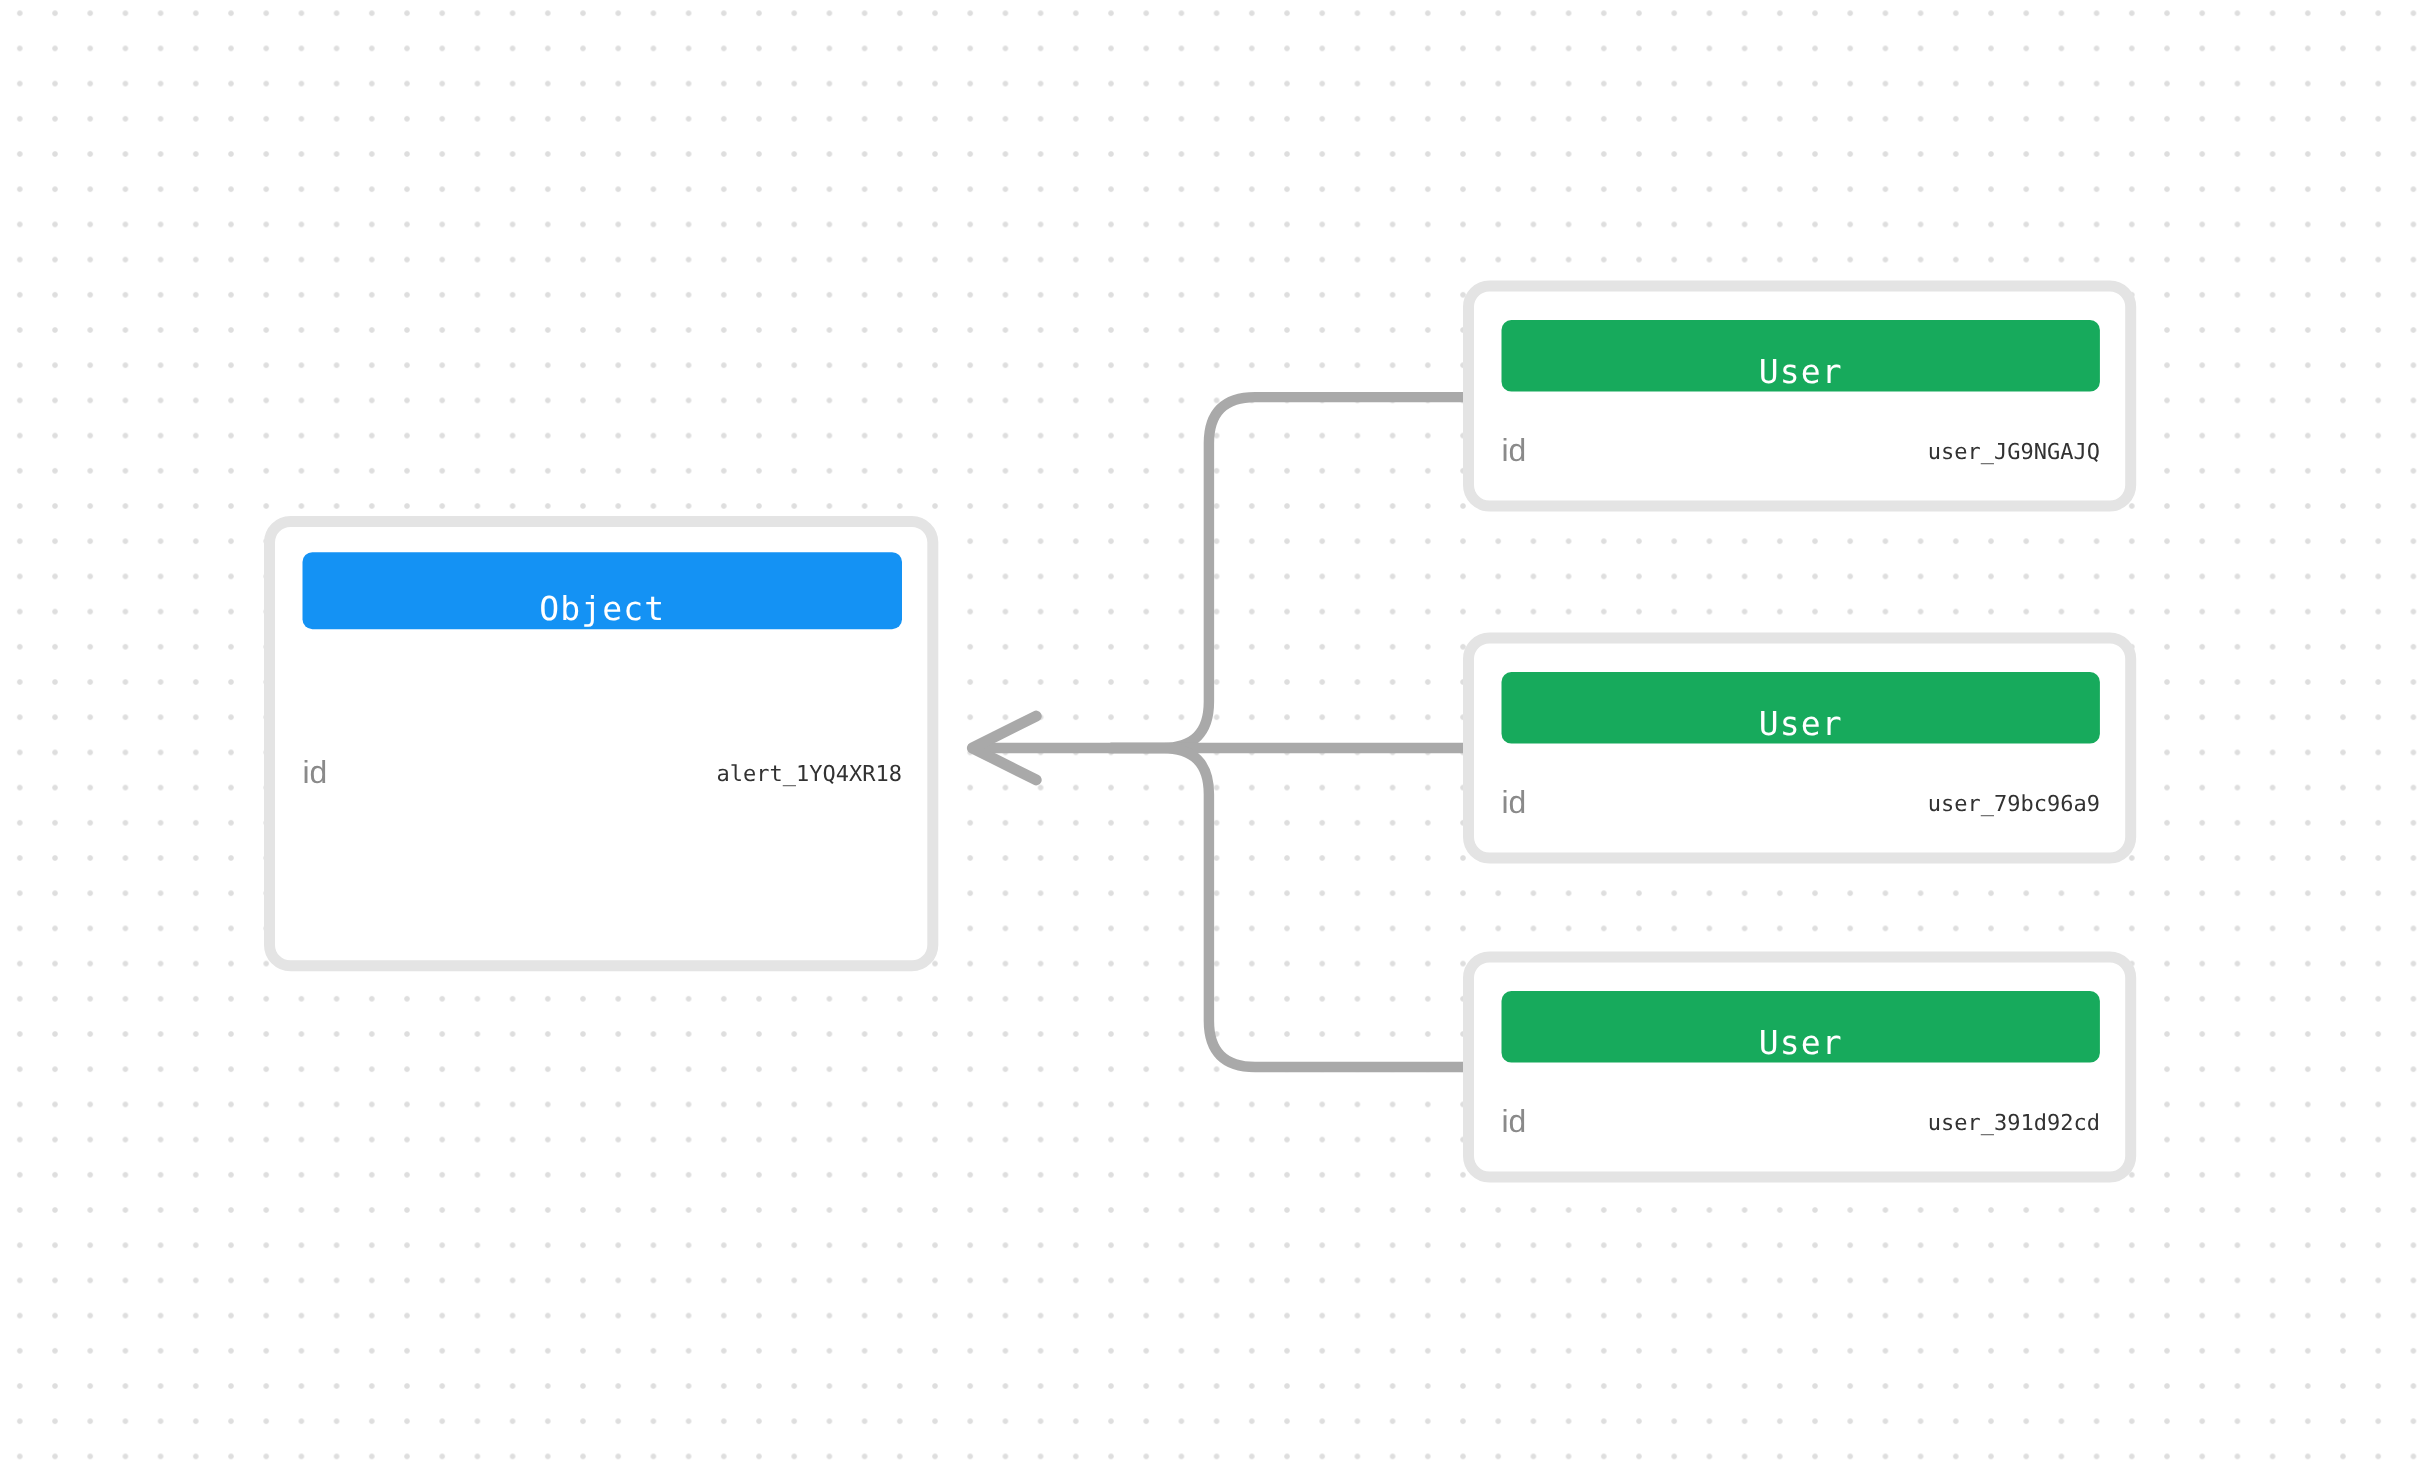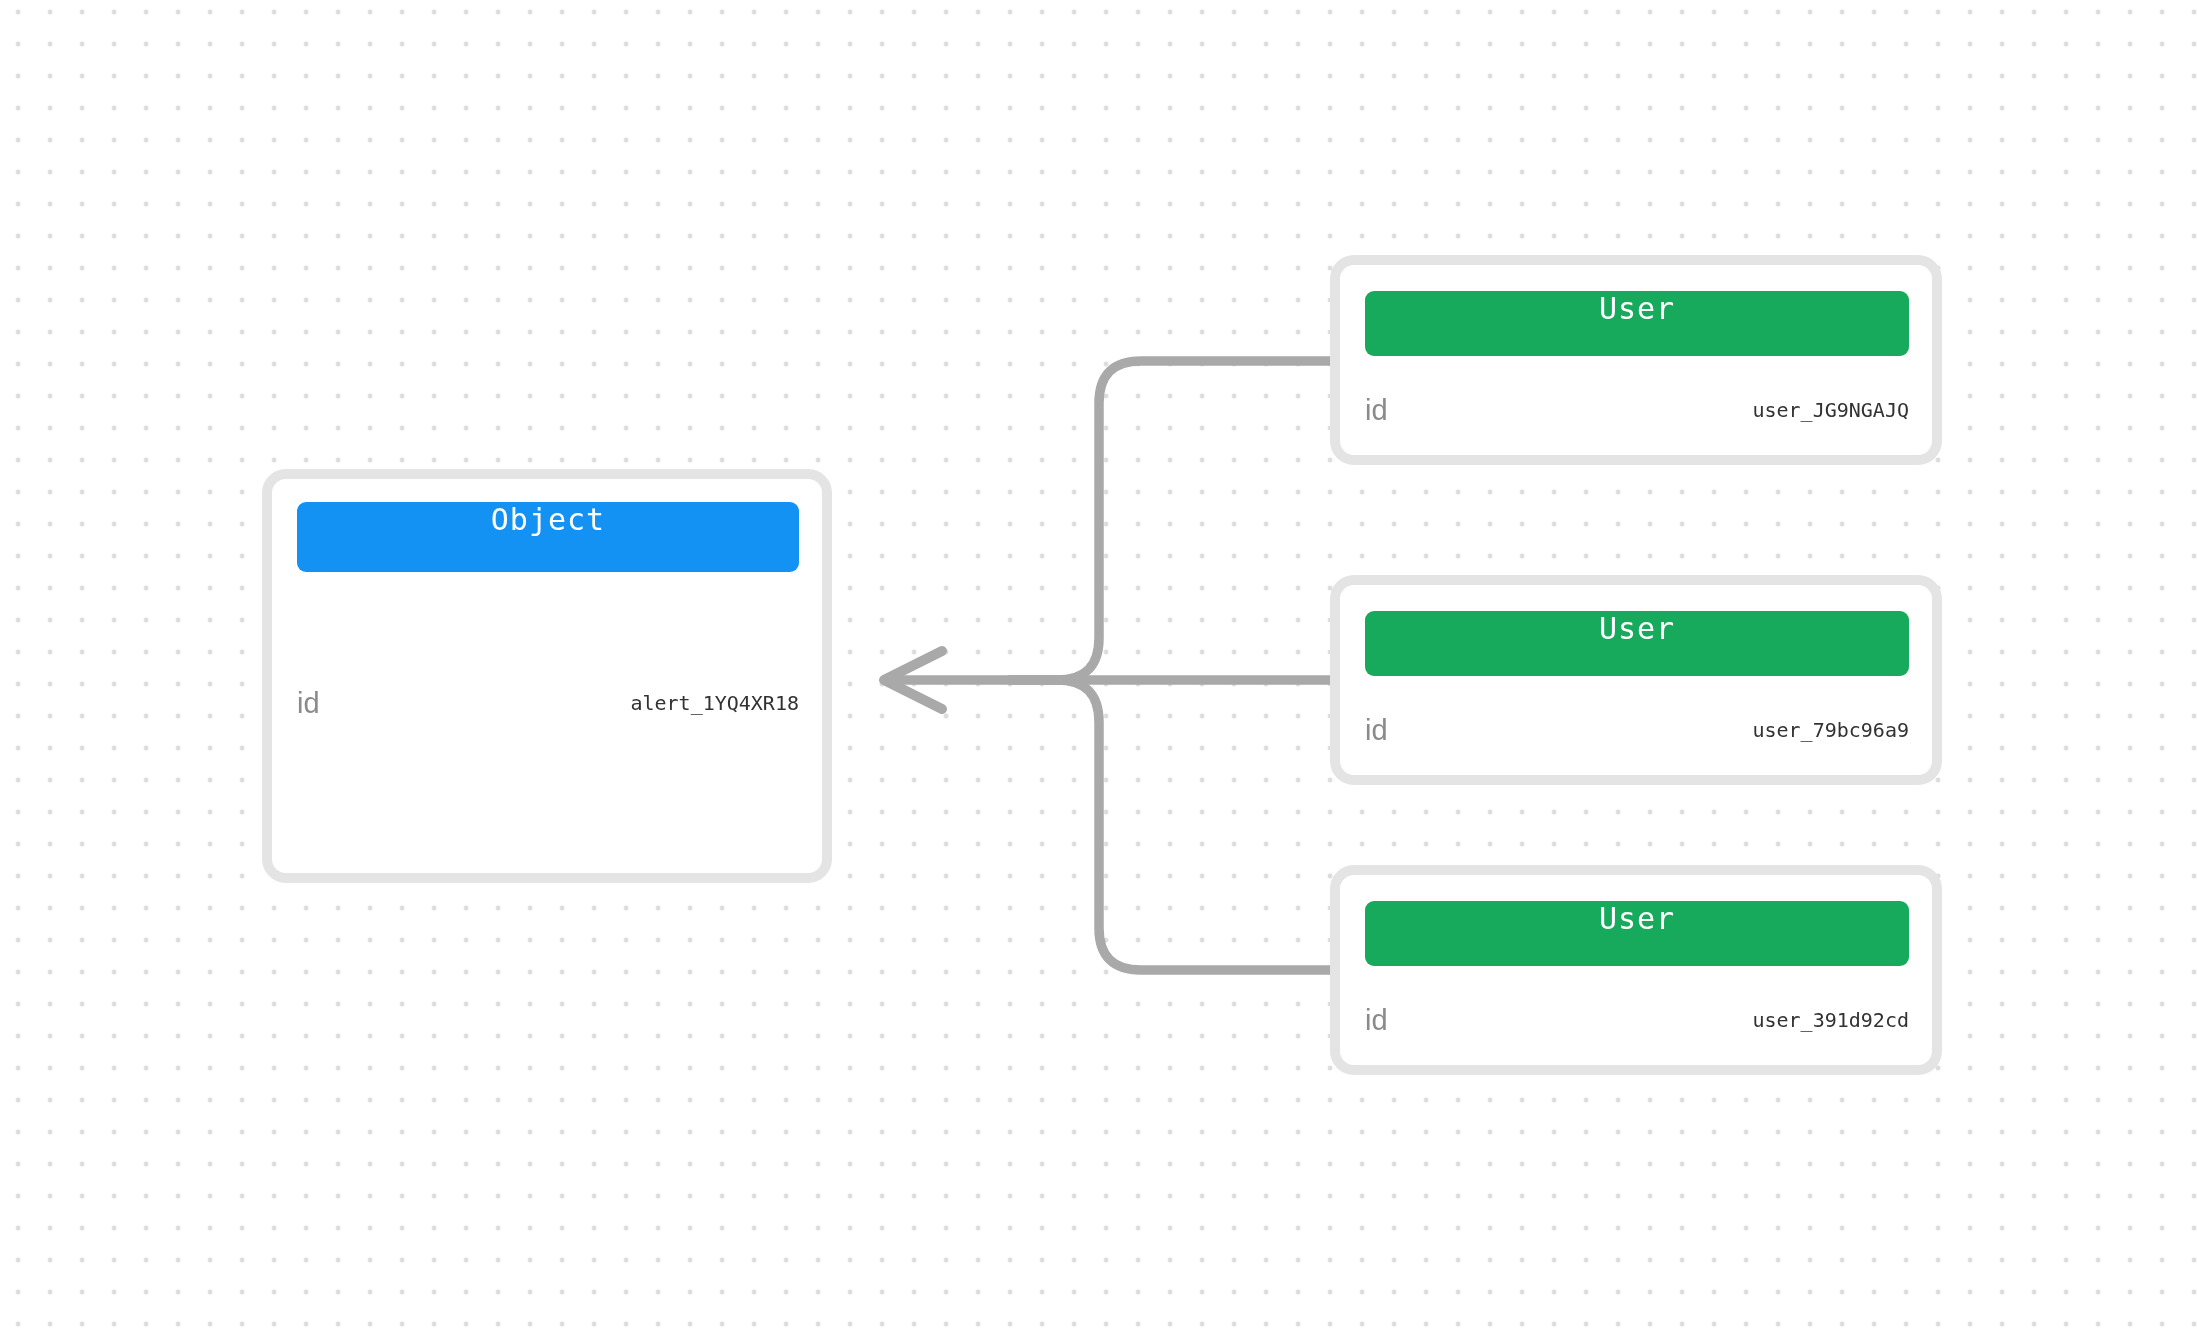--- a/index.html
+++ b/index.html
@@ -11,21 +11,21 @@
     background-position:2px -4px;
     font-family:"Liberation Sans",sans-serif;
   }
   .card{
     position:absolute;background:#ffffff;
     border:10px solid #e4e4e4;border-radius:24px;
     box-sizing:border-box;
   }
   .card-header{
     position:absolute;left:25px;right:23px;
-    display:flex;align-items:flex-start;justify-content:center;
+    display:flex;align-items:flex-end;justify-content:center;
     border-radius:9px;color:#ffffff;
     font-family:"DejaVu Sans Mono","Liberation Mono",monospace;
     font-size:30px;letter-spacing:1px;font-weight:500;
   }
   .object-header{top:23px;height:70px;}
   .user-header{top:26px;height:65px;}
   .row{
     position:absolute;left:25px;right:23px;height:48px;
     display:flex;align-items:center;justify-content:space-between;
   }
@@ -43,21 +43,21 @@
 </head>
 <body>
 
 <svg id="edges" width="2198" height="1336" viewBox="0 0 2198 1336" fill="none" stroke="#a9a9a9" stroke-width="9.5" stroke-linecap="round" stroke-linejoin="round">
   <path d="M 1334 361 H 1141 Q 1099 361 1099 403 V 638 Q 1099 680 1057 680 H 1010"></path>
   <path d="M 1334 680 H 894"></path>
   <path d="M 1334 970 H 1141 Q 1099 970 1099 928 V 722 Q 1099 680 1057 680 H 1010"></path>
   <path stroke-width="10" d="M 942 651 L 884 680 L 942 709"></path>
 </svg>
 
-<div class="card" style="left:262px;top:469px;width:570px;height:414px;">
+<div class="card" style="left:240px;top:469px;width:613px;height:414px;">
   <div class="card-header object-header" style="background:#1492f4;">
     <span>Object</span>
   </div>
   <div class="row" style="top:200px">
     <span class="field-label">id</span>
     <span class="field-value">alert_1YQ4XR18</span>
   </div>
 </div>
 
 <div class="card" style="left:1330px;top:255px;width:612px;height:210px;">

